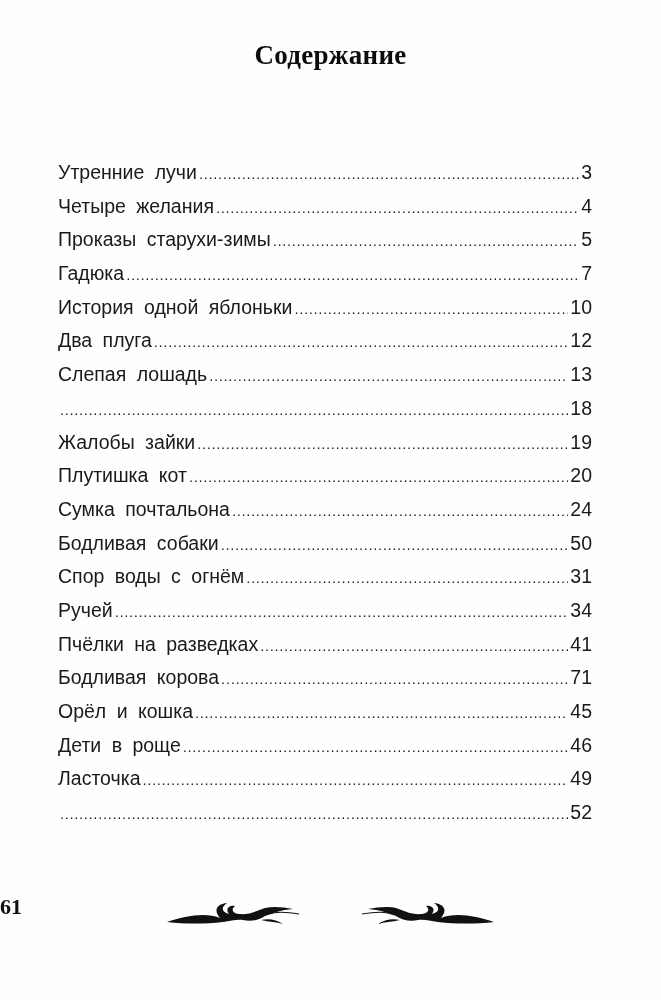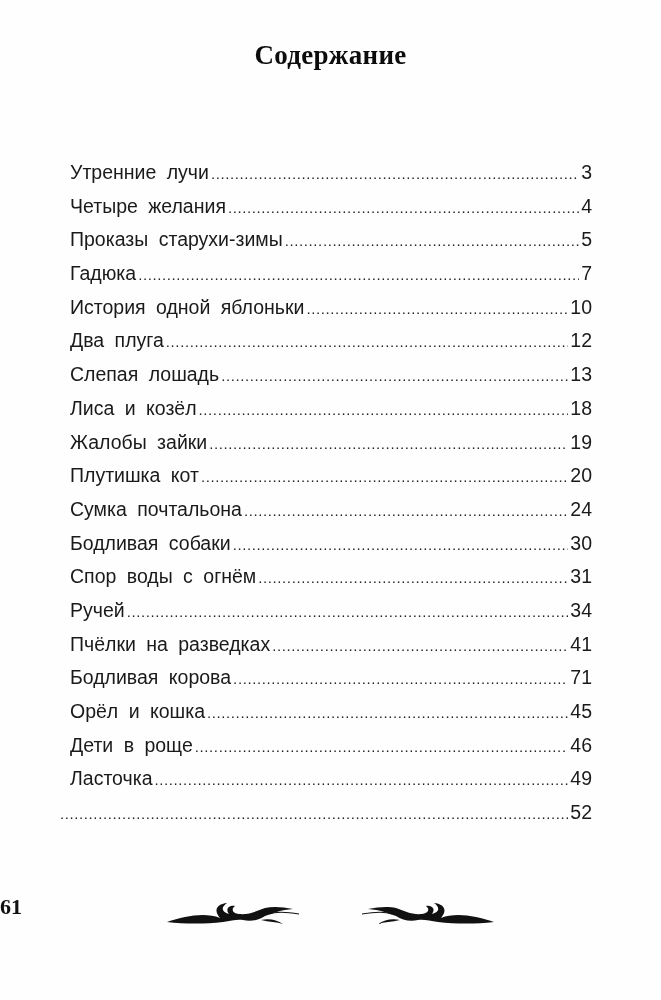--- a/index.html
+++ b/index.html
@@ -1,21 +1,21 @@
 <!DOCTYPE html>
 <html><head>
 <meta charset="utf-8">
 <style>
   html, body { margin:0; padding:0; background:#ffffff; }
   body { width:661px; height:1000px; position:relative; overflow:hidden; font-family:"Liberation Sans", sans-serif; color:#111; }
   .page { position:absolute; left:0; top:0; width:661px; height:1000px; background:#fefefe; }
   .title { position:absolute; top:40px; left:0; width:661px; text-align:center; font-family:"Liberation Serif", serif; font-weight:bold; font-size:27px; letter-spacing:0.3px; color:#0c0c0c; }
   .toc { position:absolute; left:58px; top:156px; width:534px; }
   .row { display:flex; align-items:baseline; height:33.7px; font-size:19.5px; line-height:33.7px; color:#1a1a1a; }
-  .row .label { white-space:pre; word-spacing:5px; flex:0 0 auto;margin-left:12px; }
+  .row .label { white-space:pre; word-spacing:5px; flex:0 0 auto; }
   .row .dots { flex:1 1 auto; overflow:hidden; white-space:nowrap; letter-spacing:0.6px; font-size:15px; margin:0 2px; color:#222; }
   .row .dots::before { content:"........................................................................................................................................................................"; }
   .row .num { flex:0 0 auto; text-align:right; min-width:10px; }
   .footer { position:absolute; top:888px; left:0; width:661px; height:50px; }
   .pnum { position:absolute; top:6px; left:0; width:661px; text-align:left; font-family:"Liberation Serif", serif; font-weight:bold; font-size:22px; color:#111; }
   .orn { position:absolute; top:10px; }
   .orn.left { left:165px; }
   .orn.right { left:356px; transform:scaleX(-1); }
 </style>
 </head>
@@ -54,21 +54,20 @@
         <span class="label">Два плуга</span>
         <span class="dots"></span>
         <span class="num">12</span>
       </div>
     <div class="row">
         <span class="label">Слепая лошадь</span>
         <span class="dots"></span>
         <span class="num">13</span>
       </div>
     <div class="row">
-        <span class="label">Лиса и козёл</span>
         <span class="dots"></span>
         <span class="num">18</span>
       </div>
     <div class="row">
         <span class="label">Жалобы зайки</span>
         <span class="dots"></span>
         <span class="num">19</span>
       </div>
     <div class="row">
         <span class="label">Плутишка кот</span>
@@ -76,21 +75,21 @@
         <span class="num">20</span>
       </div>
     <div class="row">
         <span class="label">Сумка почтальона</span>
         <span class="dots"></span>
         <span class="num">24</span>
       </div>
     <div class="row">
         <span class="label">Бодливая собаки</span>
         <span class="dots"></span>
-        <span class="num">30</span>
+        <span class="num">50</span>
       </div>
     <div class="row">
         <span class="label">Спор воды с огнём</span>
         <span class="dots"></span>
         <span class="num">31</span>
       </div>
     <div class="row">
         <span class="label">Ручей</span>
         <span class="dots"></span>
         <span class="num">34</span>

